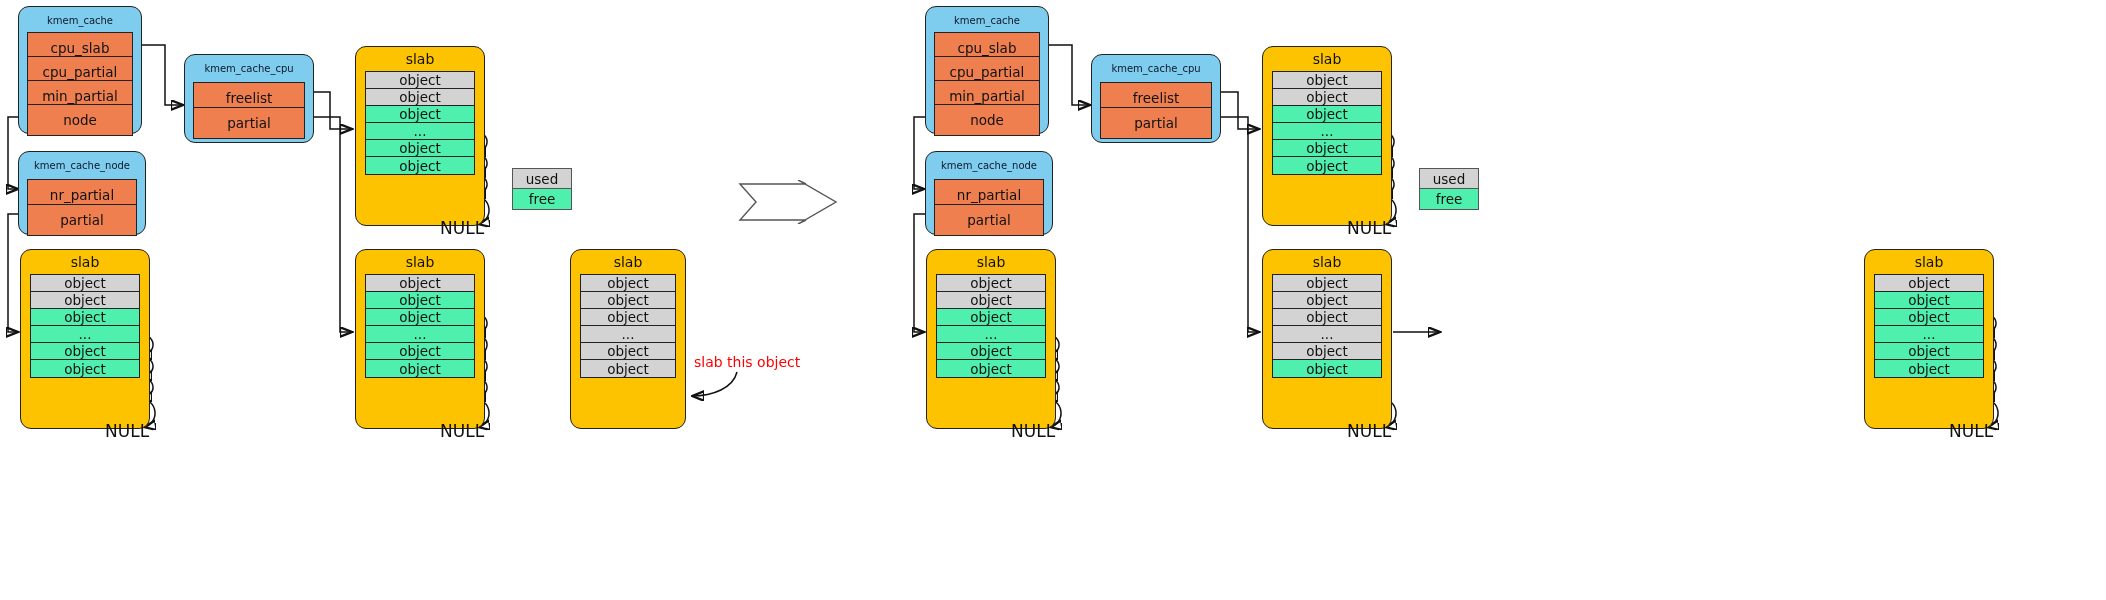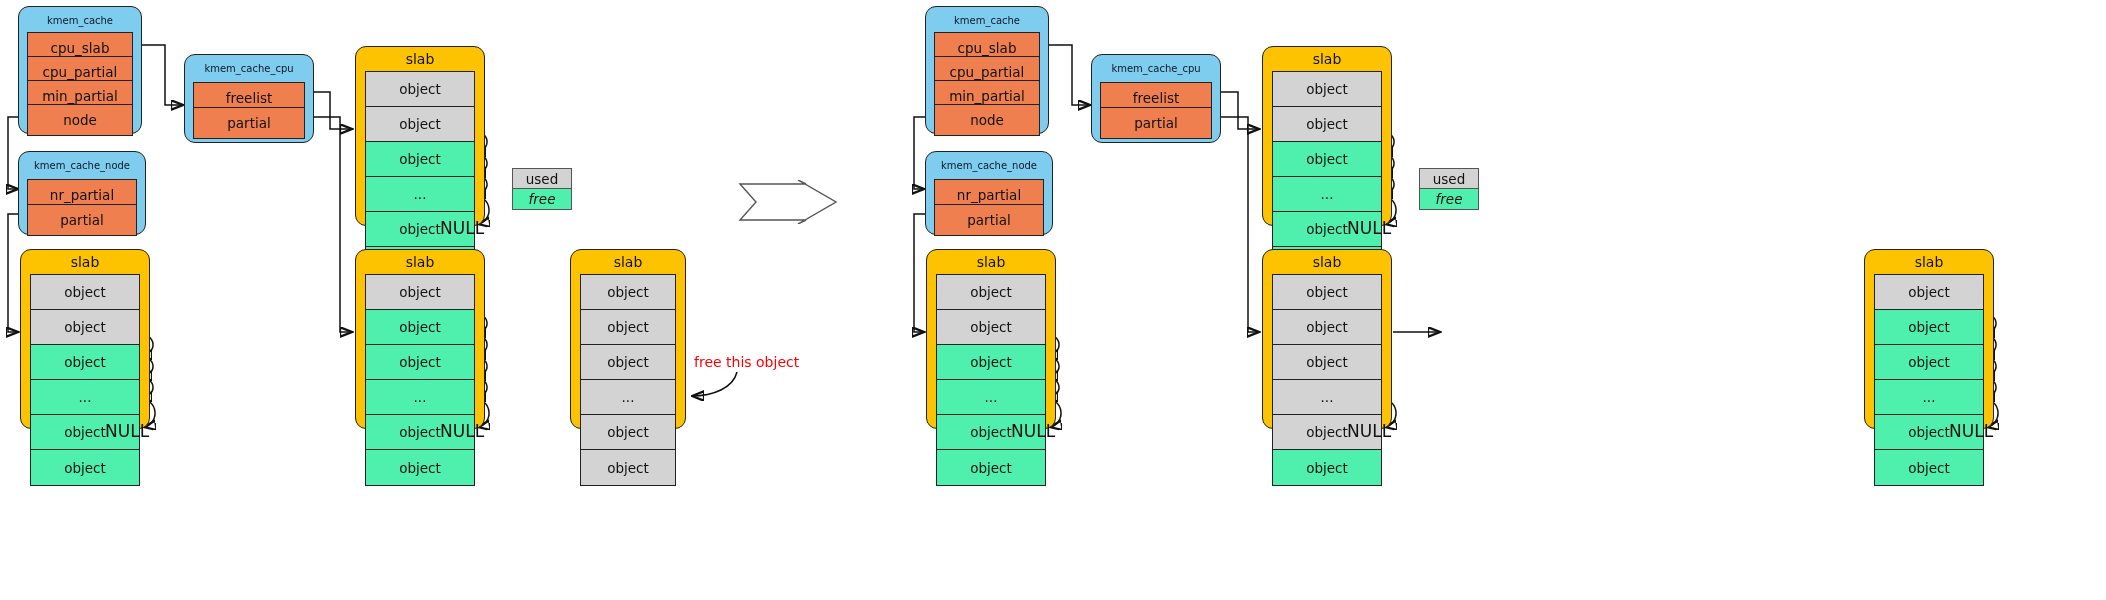--- a/index.html
+++ b/index.html
@@ -9,31 +9,31 @@
   
   .struct{position:absolute;background:#7fcdee;border:1.3px solid #222;border-radius:11px;box-sizing:border-box;}
   .struct-title{position:absolute;left:0;right:0;top:5px;text-align:center;font-size:10px;color:#0f172a;line-height:18px;white-space:nowrap;}
   .field{position:absolute;left:8px;right:8px;height:32px;background:#ef7f4f;border:1.2px solid #222;box-sizing:border-box;
          display:flex;align-items:center;justify-content:center;font-size:13.5px;color:#111;}
 
   
   .slab{position:absolute;background:#fdc300;border:1.3px solid #222;border-radius:11px;box-sizing:border-box;margin-top:8px;}
   .slab-title{position:absolute;left:0;right:0;top:4px;text-align:center;font-size:14px;color:#111;line-height:17px;}
   .objs{position:absolute;left:9px;right:9px;top:24px;border:1.2px solid #222;box-sizing:border-box;}
-  .obj{height:35px;box-sizing:border-box;border-bottom:1.2px solid #222;
+  .obj{height:17px;box-sizing:border-box;border-bottom:1.2px solid #222;
        display:flex;align-items:center;justify-content:center;font-size:13.5px;color:#111;}
   .obj:last-child{border-bottom:none;}
   .obj.used{background:#d3d3d3;}
   .obj.free{background:#4ff0ad;}
 
   
   .legend{position:absolute;border:1.3px solid #555;box-sizing:border-box;}
   .legend-row{height:20px;display:flex;align-items:center;justify-content:center;font-size:13.5px;color:#111;box-sizing:border-box;}
   .legend-row.used{background:#d3d3d3;border-bottom:1.3px solid #555;}
-  .legend-row.free{background:#4ff0ad;font-style:italic;}
+  .legend-row.free{background:#4ff0ad;}
 
   
   .null-lbl{position:absolute;font-size:17px;color:#111;white-space:nowrap;}
   .note-lbl{position:absolute;font-size:14px;color:#ff0000;white-space:nowrap;}
 
   svg.wires{position:absolute;left:0;top:0;width:2106px;height:600px;pointer-events:none;}
   svg.wires path,svg.wires line{fill:none;stroke:#111;stroke-width:1.5;}
   .xform{position:absolute;}
 </style>
 </head>
@@ -170,21 +170,21 @@
     <div class="slab-title">slab</div>
     <div class="objs">
         <div class="obj used">object</div>
         <div class="obj used">object</div>
         <div class="obj used">object</div>
         <div class="obj used">...</div>
         <div class="obj used">object</div>
         <div class="obj used">object</div>
       </div>
   </div>
-  <div class="note-lbl" style="left:694px;top:354px;">free this object</div>
+  <div class="note-lbl" style="left:694px;top:354px;">slab this object</div>
 
   <div class="legend" style="left:512px;top:168px;width:60px;height:42px;">
     <div class="legend-row used">used</div>
     <div class="legend-row free">free</div>
   </div>
 
   <div class="xform" style="left:738px;top:180px;width:110px;height:44px;">
     <svg viewBox="0 0 110 44" width="110" height="44">
       <path d="M2,4 L18,22 L2,40 L68,40 L60,44 L98,22 L60,0 L68,4 Z" fill="#ffffff" stroke="#555555" stroke-width="1.4" stroke-linejoin="miter"></path>
     </svg>

